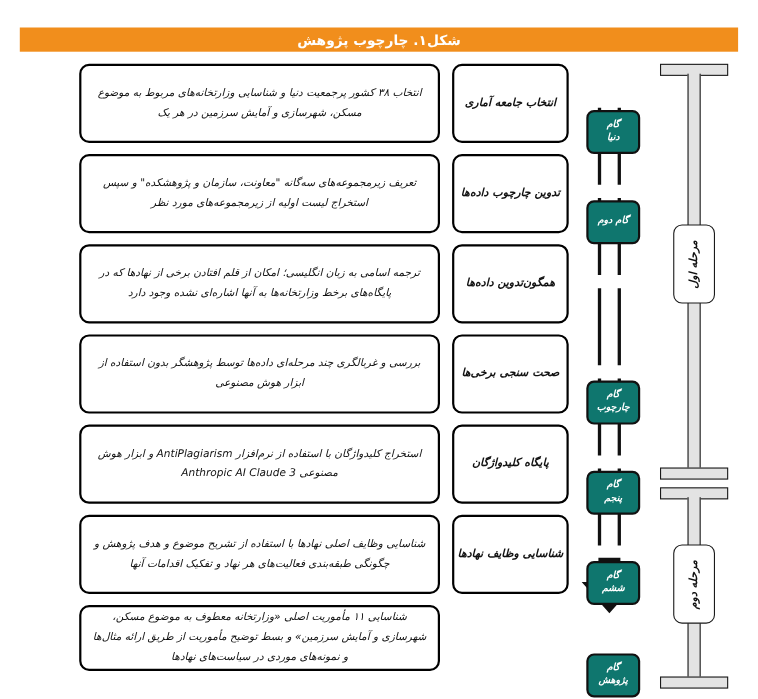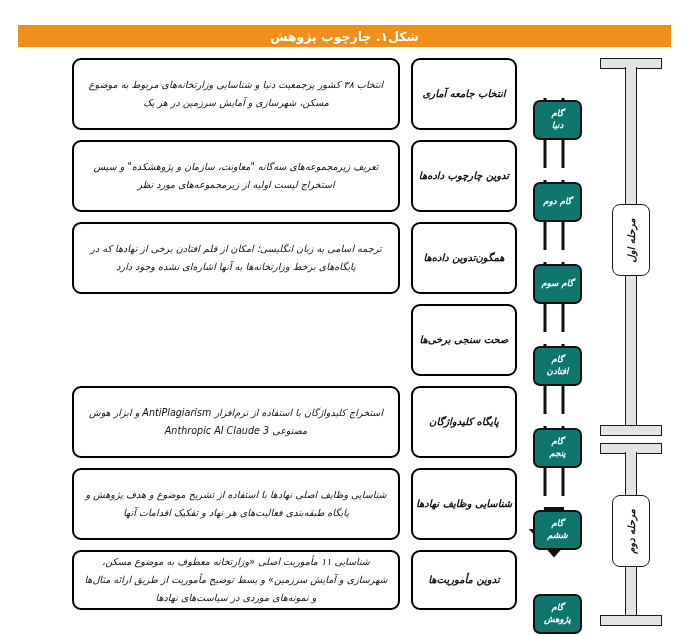--- a/index.html
+++ b/index.html
@@ -243,35 +243,33 @@
     </div>
   </div>
 
   <div class="row" style="top:222px;border-radius:20px;">
     <div class="desc-box">
       <div class="desc-text">ترجمه اسامی به زبان انگلیسی؛ امکان از قلم افتادن برخی از نهادها که در پایگاه‌های برخط وزارتخانه‌ها به آنها اشاره‌ای نشده وجود دارد</div>
     </div>
     <div class="stage-box">
       <div class="stage-text">همگون‌تدوین داده‌ها</div>
     </div>
-    <div class="step-badge">
-      <div class="step-text">
-        <span>گام سوم</span>
-      </div>
-    </div>
   </div>
 
   <div class="row" style="top:304px;">
+    <div class="desc-box">
+      <div class="desc-text">بررسی و غربالگری چند مرحله‌ای داده‌ها توسط پژوهشگر بدون استفاده از ابزار هوش مصنوعی</div>
+    </div>
     <div class="stage-box">
       <div class="stage-text">صحت سنجی برخی‌ها</div>
     </div>
     <div class="step-badge">
       <div class="step-text">
         <span>گام</span><br>
-        <span>افتادن</span>
+        <span>چارچوب</span>
       </div>
     </div>
   </div>
 
   <div class="row" style="top:386px;">
     <div class="desc-box">
       <div class="desc-text">استخراج کلیدواژگان با استفاده از نرم‌افزار AntiPlagiarism و ابزار هوش مصنوعی Anthropic AI Claude 3</div>
     </div>
     <div class="stage-box">
       <div class="stage-text">پایگاه کلیدواژگان</div>
@@ -279,39 +277,36 @@
     <div class="step-badge">
       <div class="step-text">
         <span>گام</span><br>
         <span>پنجم</span>
       </div>
     </div>
   </div>
 
   <div class="row" style="top:468px;">
     <div class="desc-box">
-      <div class="desc-text">شناسایی وظایف اصلی نهادها با استفاده از تشریح موضوع و هدف پژوهش و پایگاه طبقه‌بندی فعالیت‌های هر نهاد و تفکیک اقدامات آنها</div>
+      <div class="desc-text">شناسایی وظایف اصلی نهادها با استفاده از تشریح موضوع و هدف پژوهش و چگونگی طبقه‌بندی فعالیت‌های هر نهاد و تفکیک اقدامات آنها</div>
     </div>
     <div class="stage-box">
       <div class="stage-text">شناسایی وظایف نهادها</div>
     </div>
     <div class="step-badge">
       <div class="step-text">
         <span>گام</span><br>
         <span>ششم</span>
       </div>
     </div>
   </div>
 
   <div class="row" style="top:550px;height:60px;">
     <div class="desc-box">
       <div class="desc-text">شناسایی ۱۱ مأموریت اصلی «وزارتخانه معطوف به موضوع مسکن، شهرسازی و آمایش سرزمین» و بسط توضیح مأموریت از طریق ارائه مثال‌ها و نمونه‌های موردی در سیاست‌های نهادها</div>
-    </div>
-    <div class="stage-box">
-      <div class="stage-text">تدوین مأموریت‌ها</div>
     </div>
     <div class="step-badge" style="top:8px;">
       <div class="step-text">
         <span>گام</span><br>
         <span>پژوهش</span>
       </div>
     </div>
   </div>
 
   <div class="bracket" style="left:600px; top:58px; width:62px; height:378px;">

